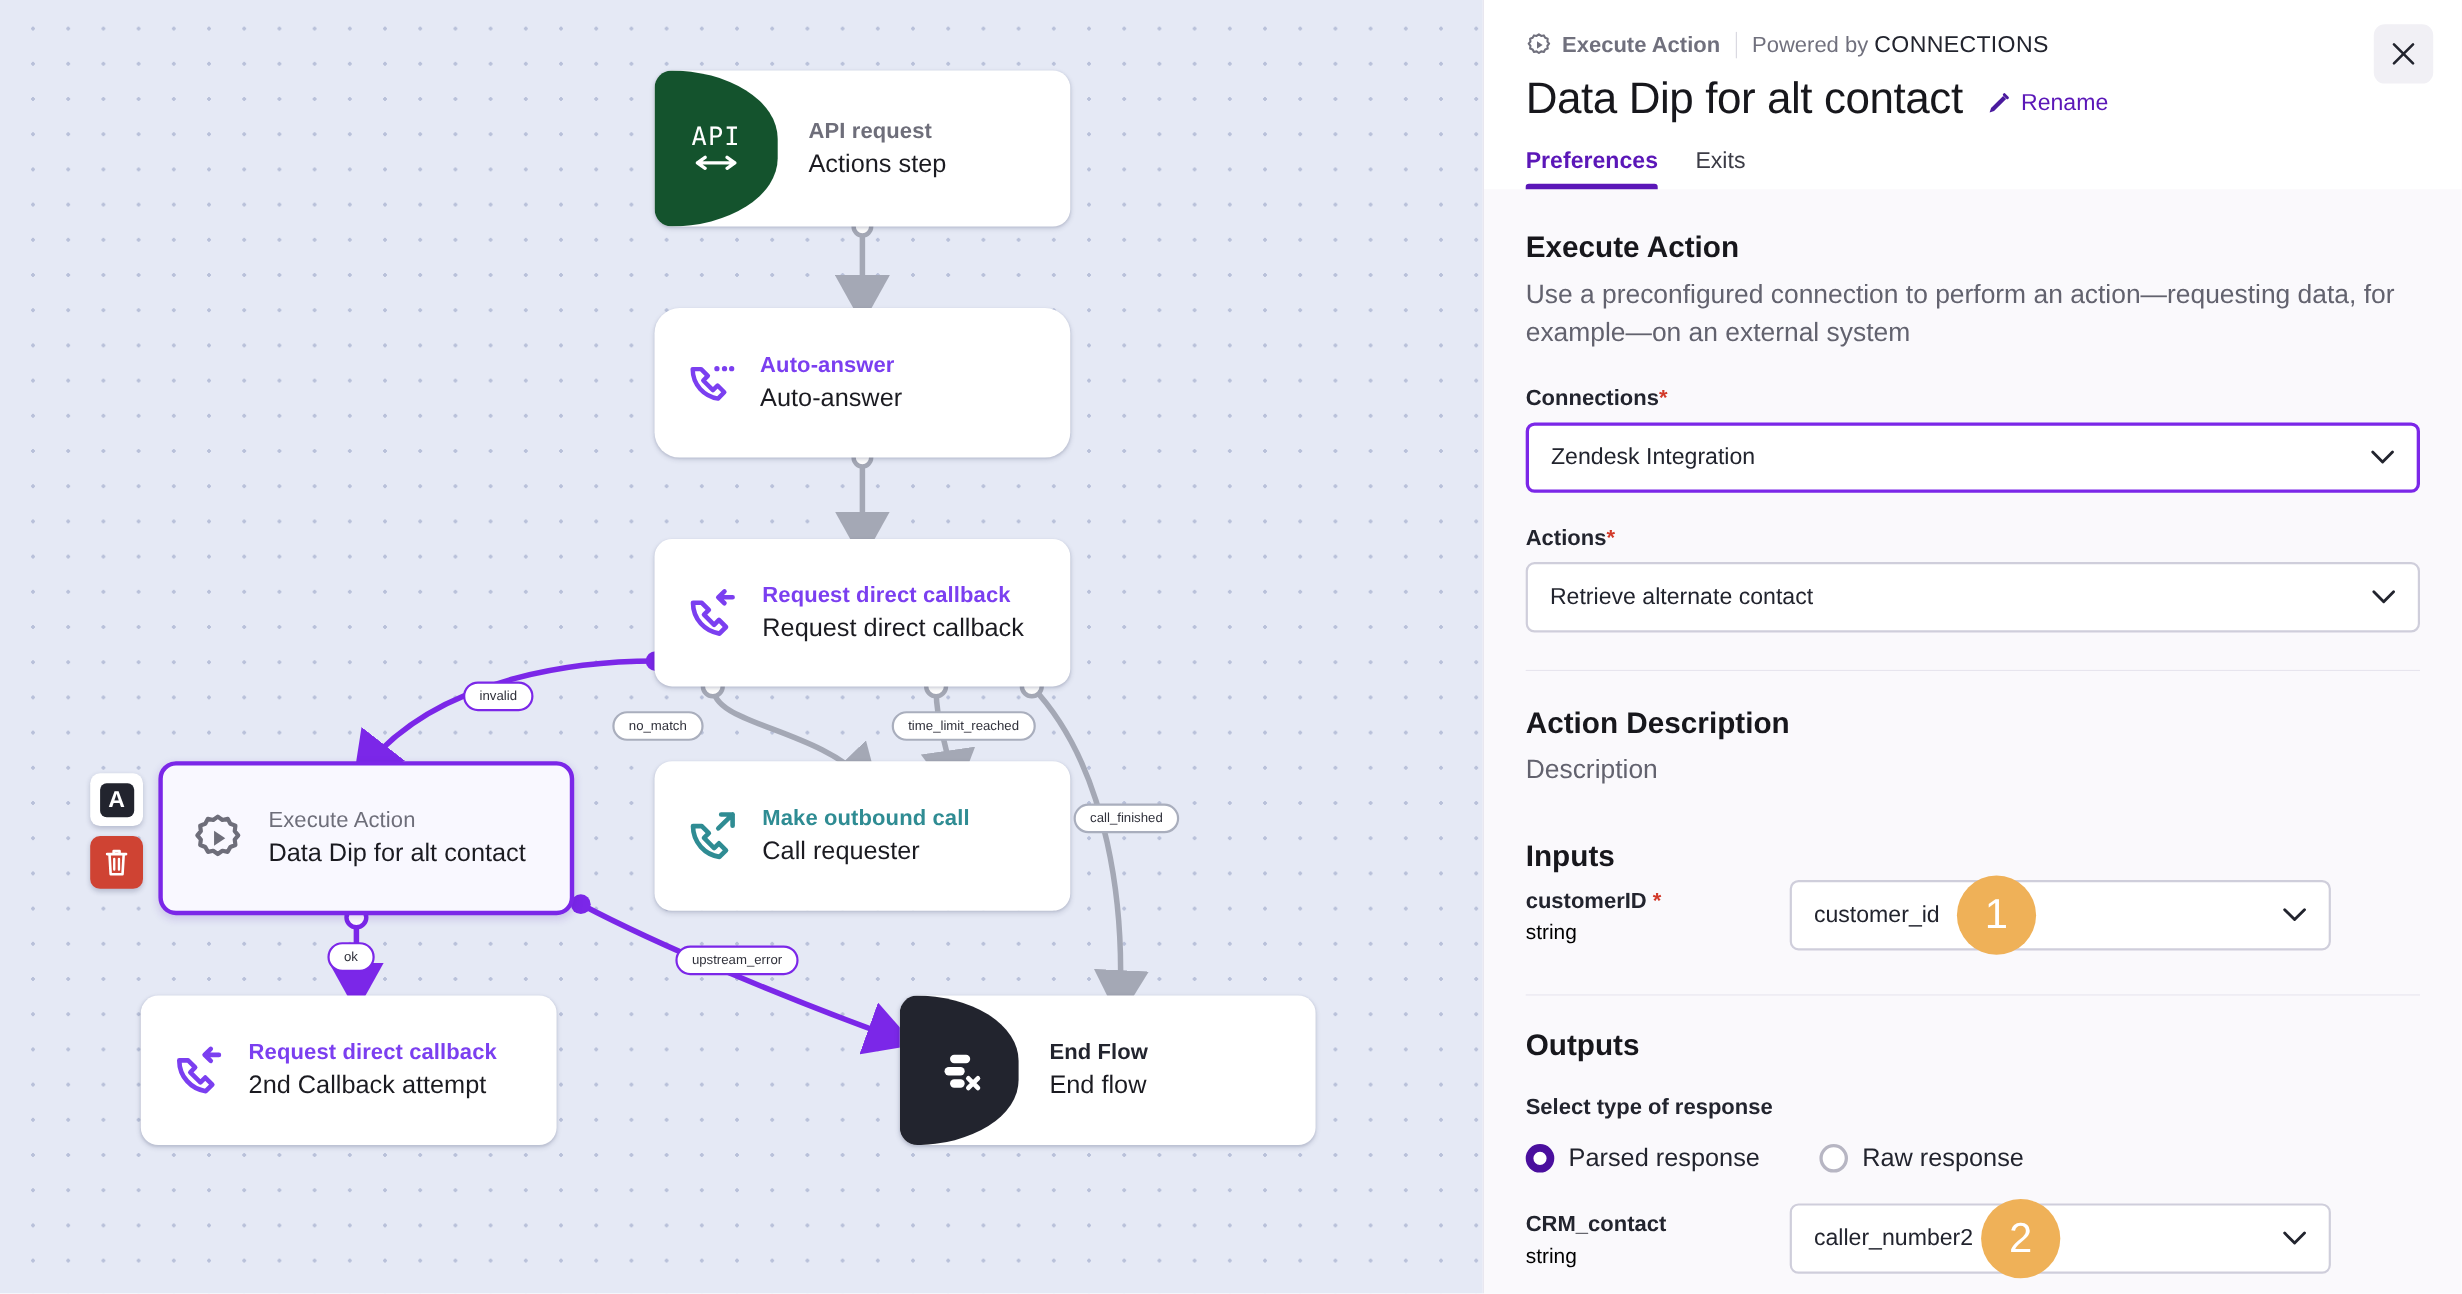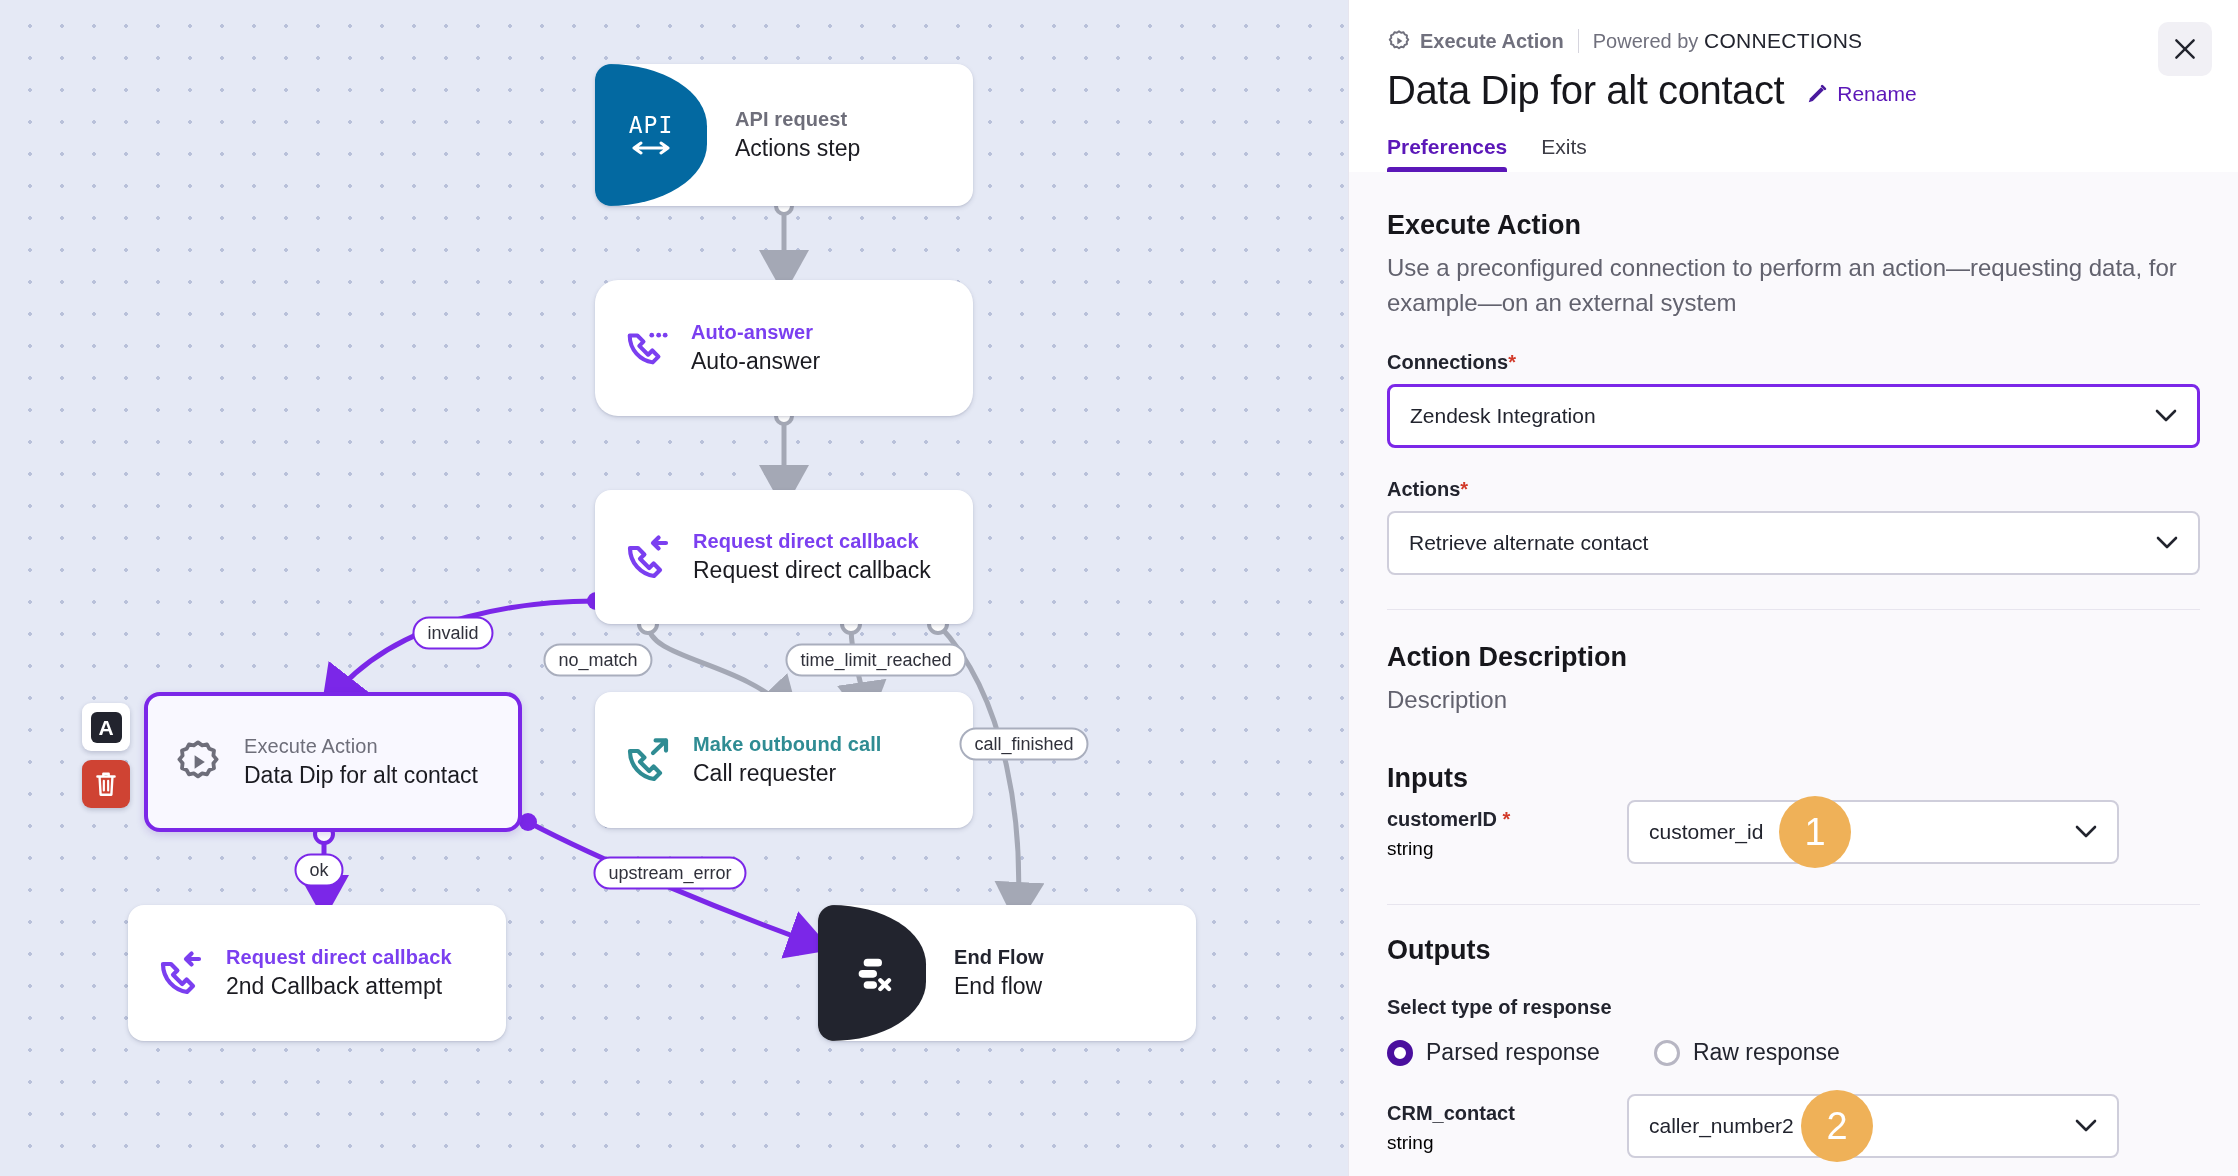--- a/index.html
+++ b/index.html
@@ -38,21 +38,21 @@
   .kind.purple { color: #7b3ff0; }
   .kind.teal   { color: #2f8c93; }
   .kind.grey   { color: #6e6e7a; }
 
   .cap {
     position: absolute; left: 0; top: 0; height: 100%; width: 58%;
     border-top-left-radius: 16px; border-bottom-left-radius: 16px;
     border-top-right-radius: 50% 50%; border-bottom-right-radius: 50% 50%;
     display: flex; align-items: center; justify-content: center;
   }
-  .cap.grey { background: #0369a1; }
+  .cap.grey { background: #14532d; }
   .cap.dark { background: #22242e; }
   .cap-inner { display: flex; flex-direction: column; align-items: center; gap: 3px; }
   .api-word {
     font-family: "DejaVu Sans Mono", monospace;
     color: #fff; font-size: 23px; letter-spacing: 1px; line-height: 1;
   }
 
   
   .node.selected {
     background: #f9f8ff;
@@ -72,21 +72,21 @@
     color: #fff; font-size: 21px; font-weight: 700; line-height: 31px; text-align: center;
     font-family: "Liberation Sans", sans-serif;
   }
 
   
   .elabel {
     position: absolute;
     background: #fff;
     border: 2px solid #a9aebd;
     border-radius: 999px;
-    font-size: 18px; color: #30313b;
+    font-size: 12px; color: #30313b;
     padding: 5px 13px 6px;
     white-space: nowrap;
     line-height: 1;
     transform: translate(-50%, -50%);
   }
   .elabel.purple { border-color: #7b27e8; }
 
   
   #panel {
     flex: 1 1 auto;

